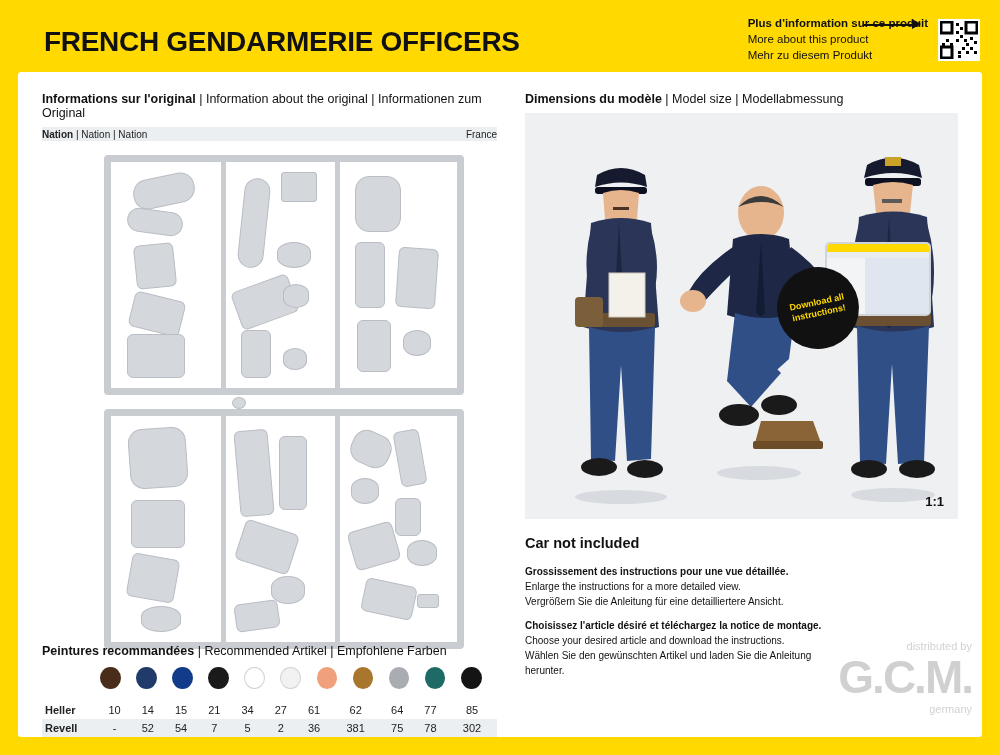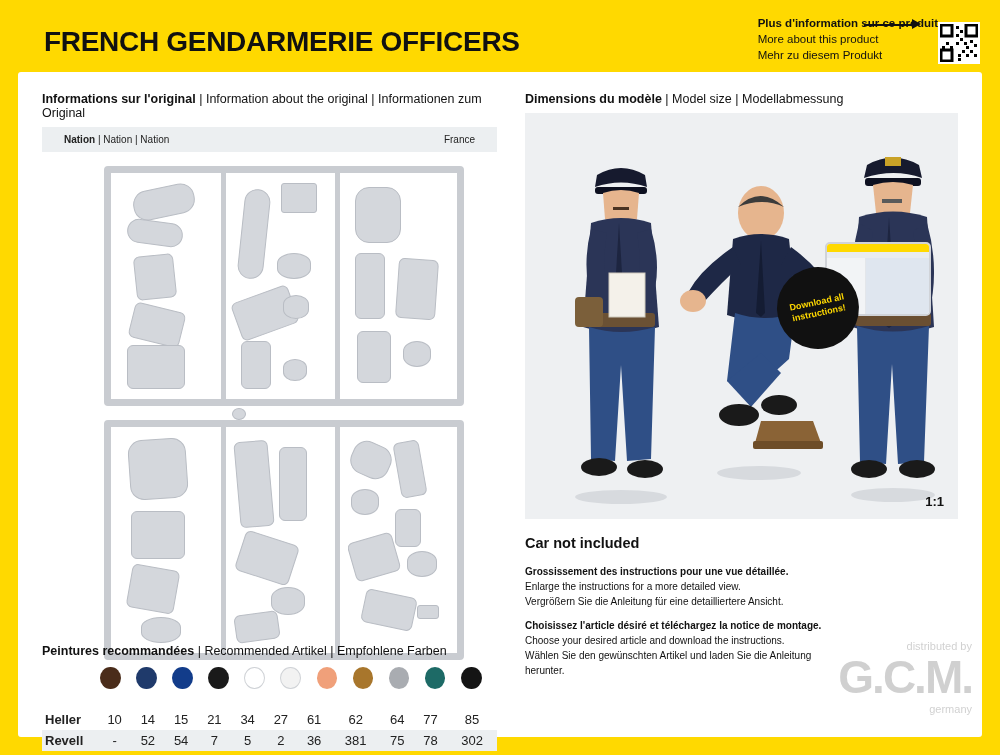--- a/index.html
+++ b/index.html
@@ -19,21 +19,21 @@
   .header {
     position:absolute; left:0; top:0; width:1000px; height:72px;
   }
   .title {
     position:absolute; left:44px; top:26px;
     font-size:28px; font-weight:bold; letter-spacing:-0.3px;
     color:#111; white-space:nowrap;
   }
   .hdr-right {
     position:absolute; right:20px; top:16px;
-    display:flex; align-items:flex-end; 
+    display:flex; align-items:center; gap:10px;
   }
   .hdr-texts { text-align:left; }
   .hdr-l1 { font-size:11.5px; font-weight:bold; color:#111; line-height:1.38; }
   .hdr-l2, .hdr-l3 { font-size:11.5px; color:#111; line-height:1.38; }
   .arrow-wrap { position:absolute; right:72px; top:18px; width:64px; height:14px; }
   .arrow-line { position:absolute; left:0; top:6px; width:52px; height:1.5px; background:#111; }
   .arrow-head {
     position:absolute; left:48px; top:1px; width:0;height:0;
     border-top:5px solid transparent; border-bottom:5px solid transparent;
     border-left:9px solid #111;
@@ -46,23 +46,23 @@
     position:absolute; left:18px; top:72px; width:964px; height:665px;
     background:#fff; border-radius:3px;
   }
   .sec-title {
     font-size:12.5px; color:#111;
   }
   .sec-title b { font-weight:bold; }
   
   .left-col { position:absolute; left:24px; top:20px; width:455px; }
   .nation-bar {
-    margin-top:7px; height:25px; background:#eceff1;
+    margin-top:7px; height:14px; background:#eceff1;
     display:flex; align-items:center; justify-content:space-between;
-    padding:0 22px; font-size:10px; color:#222;
+    padding:0 0; font-size:10px; color:#222;
   }
   .nation-bar .lbl b { font-weight:bold; }
   .sprue-box {
     margin-top:6px; width:455px; height:534px;
     background:#fff; position:relative;
   }
   .sprue-frame {
     position:absolute; left:62px; top:8px; width:360px; height:240px;
     border:7px solid #c9ccd1; border-radius:4px; background:#fff;
   }
@@ -74,21 +74,21 @@
     position:absolute; background:#d4d7dc;
     border:1px solid #b9bdc4; border-radius:6px;
   }
   .blob.r { border-radius:50%/40%; }
   .blob.l { border-radius:14px; }
   .blob.sm { border-radius:3px; }
   
   .paints { position:absolute; left:24px; top:572px; width:455px; }
   .paint-row { display:flex; margin-top:9px; }
   .swatch { width:22px;height:22px;border-radius:50%; margin-right:15.4px; }
-  .ptable { margin-top:20px; width:455px; border-collapse:collapse; font-size:13px; }
+  .ptable { margin-top:12px; width:455px; border-collapse:collapse; font-size:11px; }
   .ptable td { text-align:center; padding:3px 0; color:#222; }
   .ptable td.name { text-align:left; font-weight:bold; width:56px; padding-left:3px;}
   .ptable tr.alt { background:#eceff1; }
   
   .right-col { position:absolute; left:507px; top:20px; width:344px; }
   .model-box {
     margin-top:7px; width:433px; height:406px;
     background:#eef0f2; position:relative; overflow:hidden;
   }
   .scale-lbl { position:absolute; right:14px; bottom:10px; font-size:13px; color:#111; font-weight:bold;}

